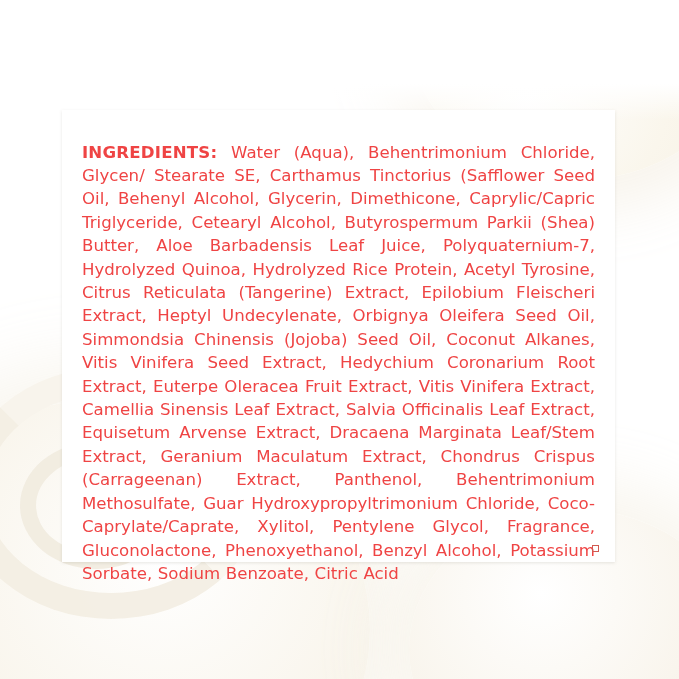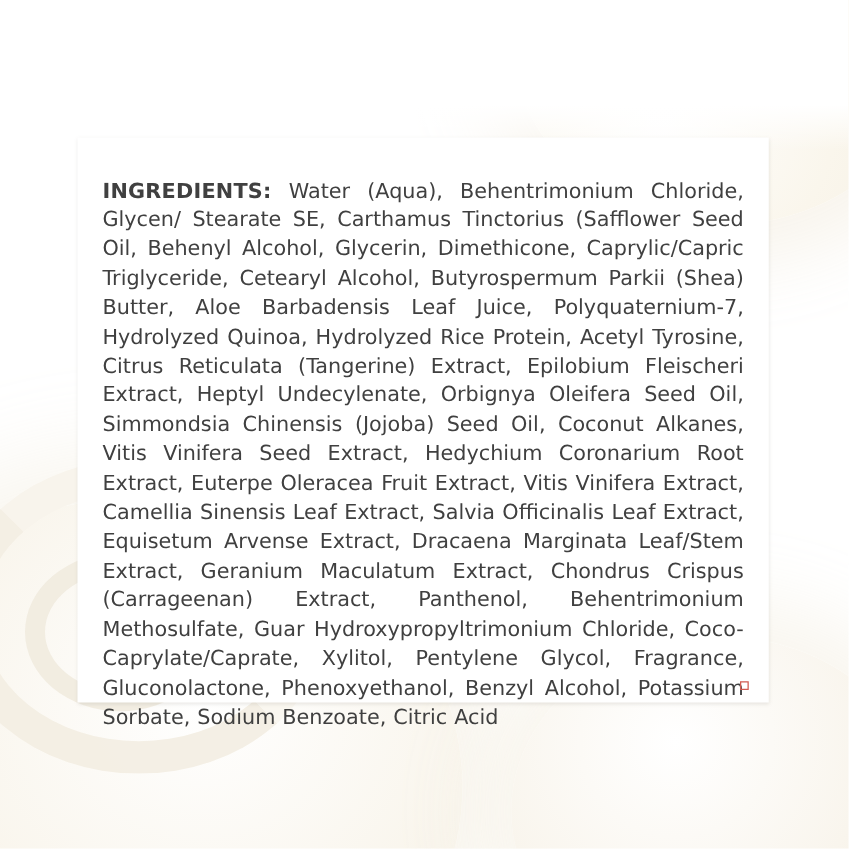--- a/index.html
+++ b/index.html
@@ -93,21 +93,21 @@
     height: 452px;
     background: #ffffff;
     box-shadow: 0 1px 3px rgba(120,115,105,0.18);
   }
 
   .ingredients-text {
     position: absolute;
     left: 20px;
     top: 14px;
     width: 513px;
-    color: #404040;
+    color: #ef4444;
     font-size: 16.6px;
     line-height: 23.4px;
     text-align: justify;
     text-justify: inter-word;
     word-spacing: 0.3px;
     hyphens: none;
   }
   .ingredients-text .heading {
     font-weight: bold;
     letter-spacing: 0.2px;

